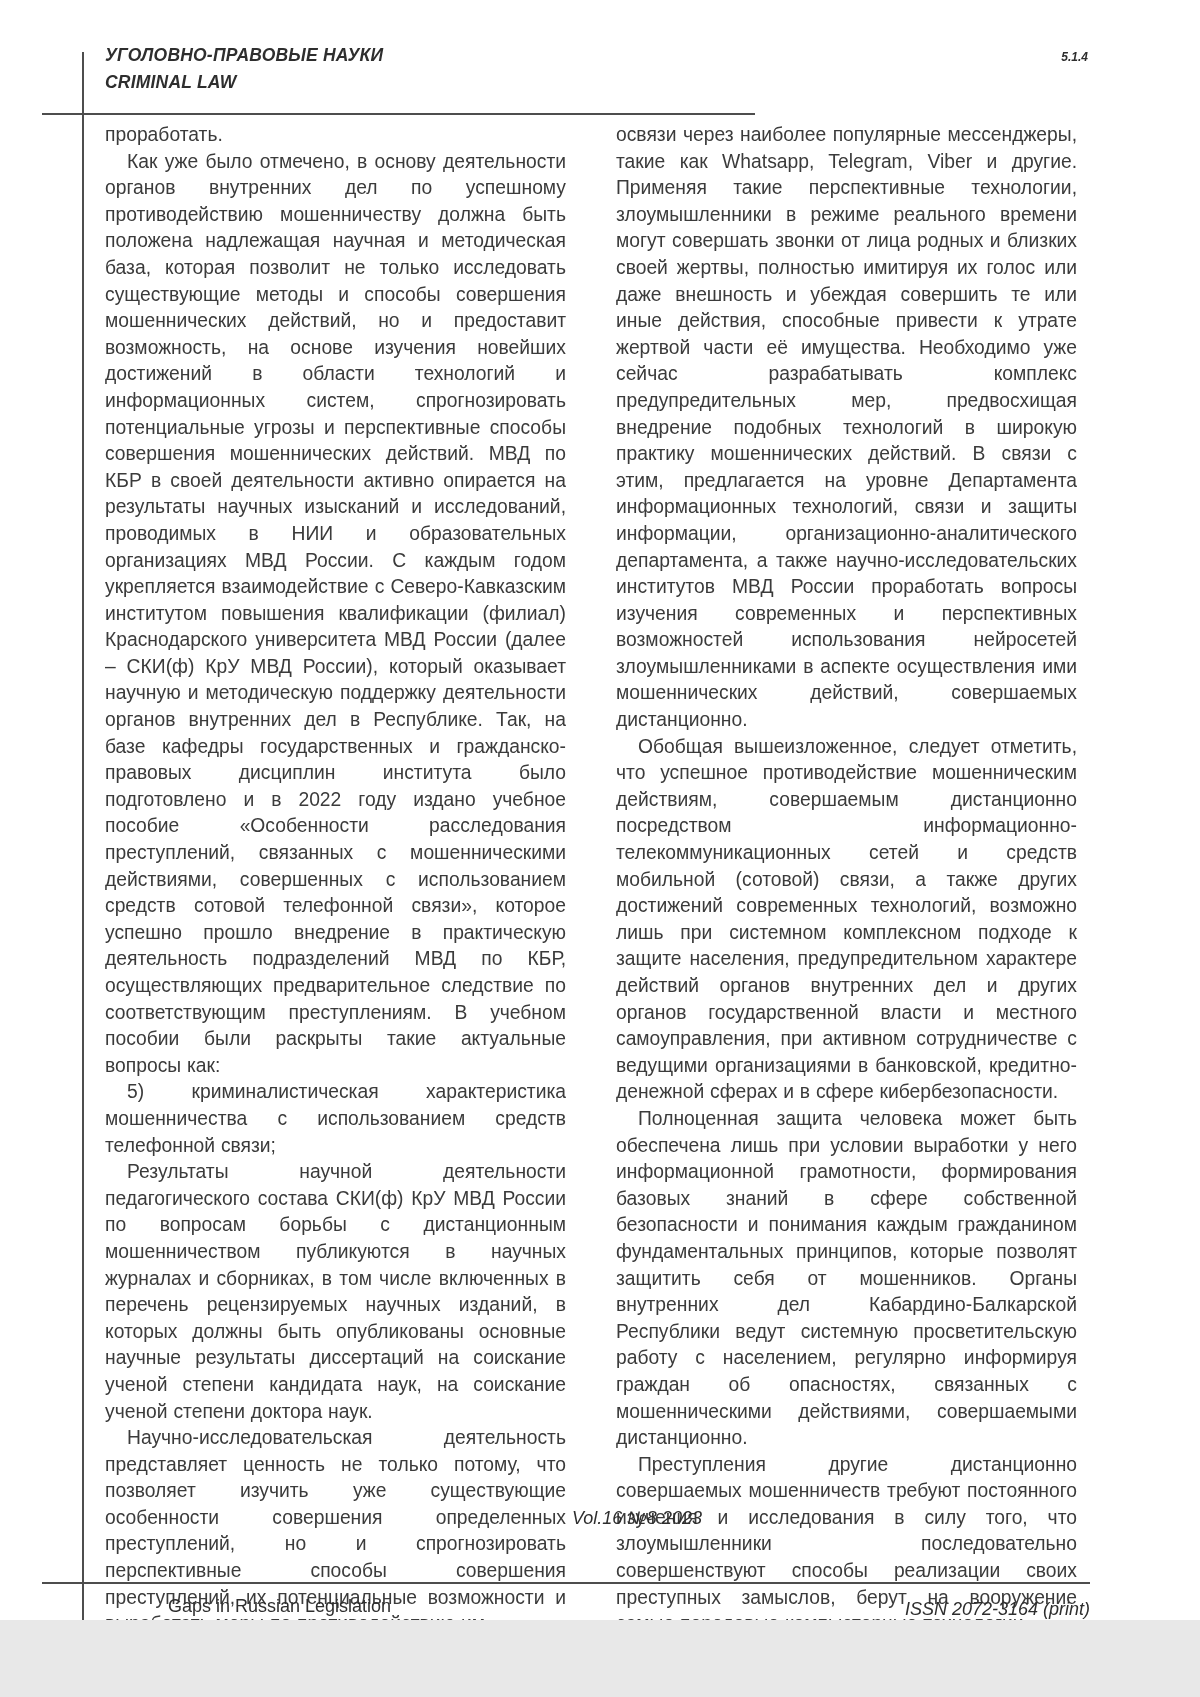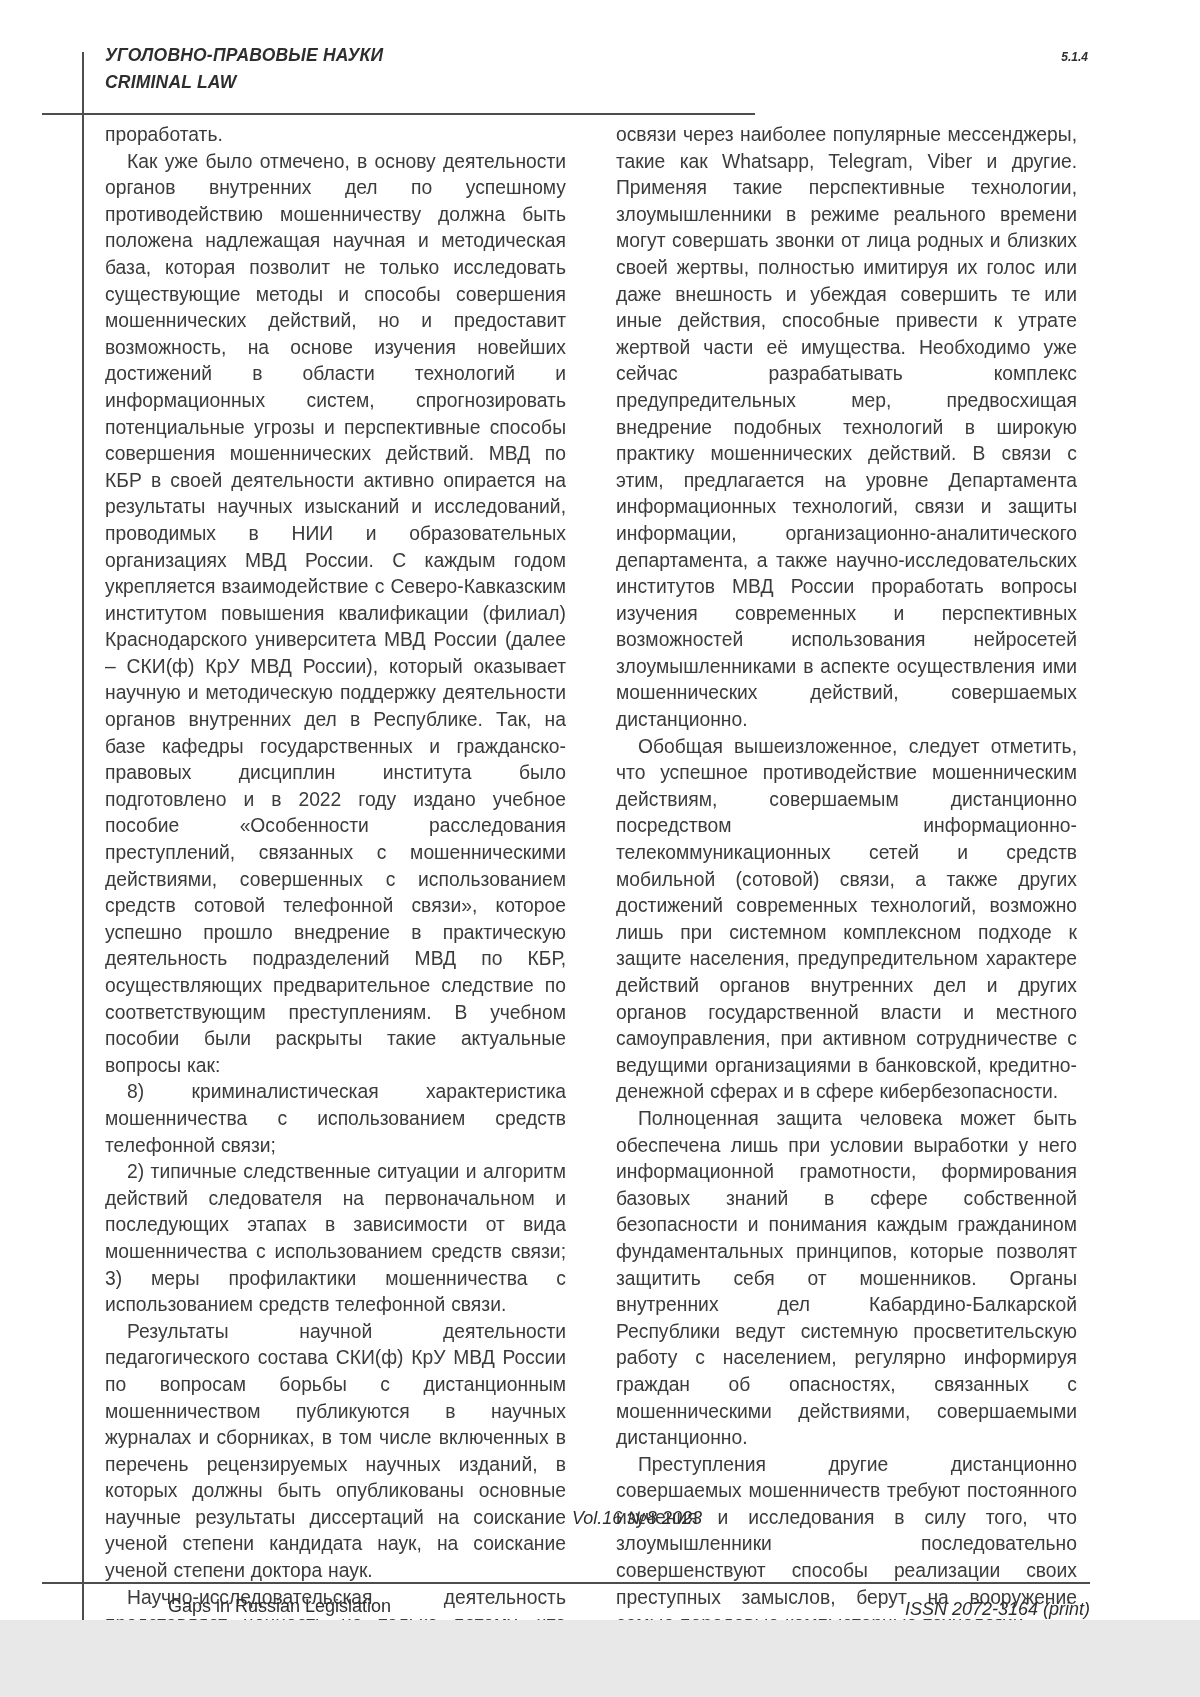--- a/index.html
+++ b/index.html
@@ -106,22 +106,21 @@
   </div>
   <div class="section-code">5.1.4</div>
 
   <div class="header-rule"></div>
 
   <main class="columns">
 
     <section class="col">
       <p class="continuation">проработать.</p>
       <p>Как уже было отмечено, в основу деятельности органов внутренних дел по успешному противодействию мошенничеству должна быть положена надлежащая научная и методическая база, которая позволит не только исследовать существующие методы и способы совершения мошеннических действий, но и предоставит возможность, на основе изучения новейших достижений в области технологий и информационных систем, спрогнозировать потенциальные угрозы и перспективные способы совершения мошеннических действий. МВД по КБР в своей деятельности активно опирается на результаты научных изысканий и исследований, проводимых в НИИ и образовательных организациях МВД России. С каждым годом укрепляется взаимодействие с Северо-Кавказским институтом повышения квалификации (филиал) Краснодарского университета МВД России (далее – СКИ(ф) КрУ МВД России), который оказывает научную и методическую поддержку деятельности органов внутренних дел в Республике. Так, на базе кафедры государственных и гражданско-правовых дисциплин института было подготовлено и в 2022 году издано учебное пособие «Особенности расследования преступлений, связанных с мошенническими действиями, совершенных с использованием средств сотовой телефонной связи», которое успешно прошло внедрение в практическую деятельность подразделений МВД по КБР, осуществляющих предварительное следствие по соответствующим преступлениям. В учебном пособии были раскрыты такие актуальные вопросы как:</p>
-      <p>8) криминалистическая характеристика мошенничества с использованием средств телефонной связи;</p>
-      <p>2) типичные следственные ситуации и алгоритм действий следователя на первоначальном и последующих этапах в зависимости от вида мошенничества с использованием средств связи; 3) меры профилактики мошенничества с использованием средств телефонной связи.</p>
+      <p>5) криминалистическая характеристика мошенничества с использованием средств телефонной связи;</p>
       <p>Результаты научной деятельности педагогического состава СКИ(ф) КрУ МВД России по вопросам борьбы с дистанционным мошенничеством публикуются в научных журналах и сборниках, в том числе включенных в перечень рецензируемых научных изданий, в которых должны быть опубликованы основные научные результаты диссертаций на соискание ученой степени кандидата наук, на соискание ученой степени доктора наук.</p>
       <p>Научно-исследовательская деятельность представляет ценность не только потому, что позволяет изучить уже существующие особенности совершения определенных преступлений, но и спрогнозировать перспективные способы совершения преступлений, их потенциальные возможности и выработать меры по противодействию им.</p>
 
     </section>
 
     <section class="col">
       <p class="continuation">освязи через наиболее популярные мессенджеры, такие как Whatsapp, Telegram, Viber и другие. Применяя такие перспективные технологии, злоумышленники в режиме реального времени могут совершать звонки от лица родных и близких своей жертвы, полностью имитируя их голос или даже внешность и убеждая совершить те или иные действия, способные привести к утрате жертвой части её имущества. Необходимо уже сейчас разрабатывать комплекс предупредительных мер, предвосхищая внедрение подобных технологий в широкую практику мошеннических действий. В связи с этим, предлагается на уровне Департамента информационных технологий, связи и защиты информации, организационно-аналитического департамента, а также научно-исследовательских институтов МВД России проработать вопросы изучения современных и перспективных возможностей использования нейросетей злоумышленниками в аспекте осуществления ими мошеннических действий, совершаемых дистанционно.</p>
       <p>Обобщая вышеизложенное, следует отметить, что успешное противодействие мошенническим действиям, совершаемым дистанционно посредством информационно-телекоммуникационных сетей и средств мобильной (сотовой) связи, а также других достижений современных технологий, возможно лишь при системном комплексном подходе к защите населения, предупредительном характере действий органов внутренних дел и других органов государственной власти и местного самоуправления, при активном сотрудничестве с ведущими организациями в банковской, кредитно-денежной сферах и в сфере кибербезопасности.</p>
       <p>Полноценная защита человека может быть обеспечена лишь при условии выработки у него информационной грамотности, формирования базовых знаний в сфере собственной безопасности и понимания каждым гражданином фундаментальных принципов, которые позволят защитить себя от мошенников. Органы внутренних дел Кабардино-Балкарской Республики ведут системную просветительскую работу с населением, регулярно информируя граждан об опасностях, связанных с мошенническими действиями, совершаемыми дистанционно.</p>
       <p>Преступления другие дистанционно совершаемых мошенничеств требуют постоянного изучения и исследования в силу того, что злоумышленники последовательно совершенствуют способы реализации своих преступных замыслов, берут на вооружение самые передовые компьютерные технологии.</p>

